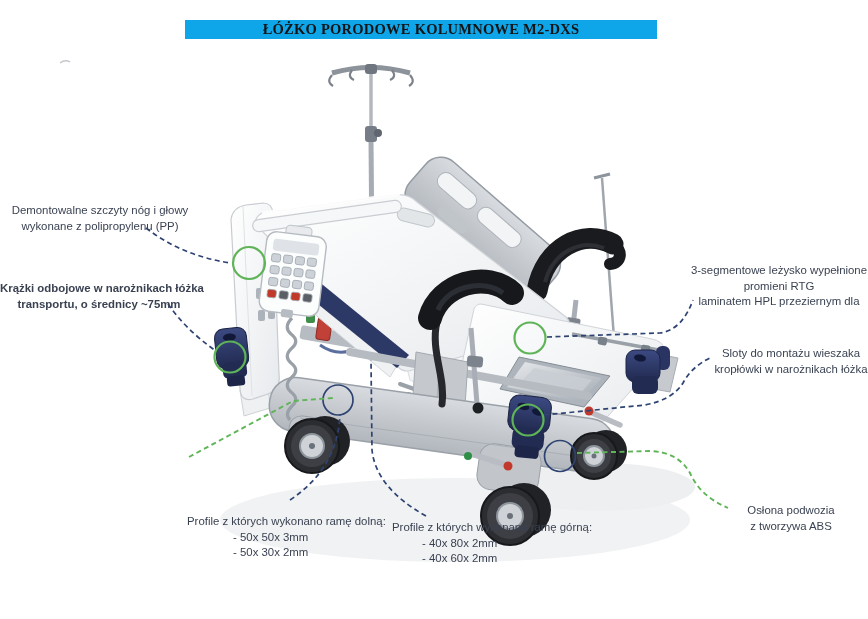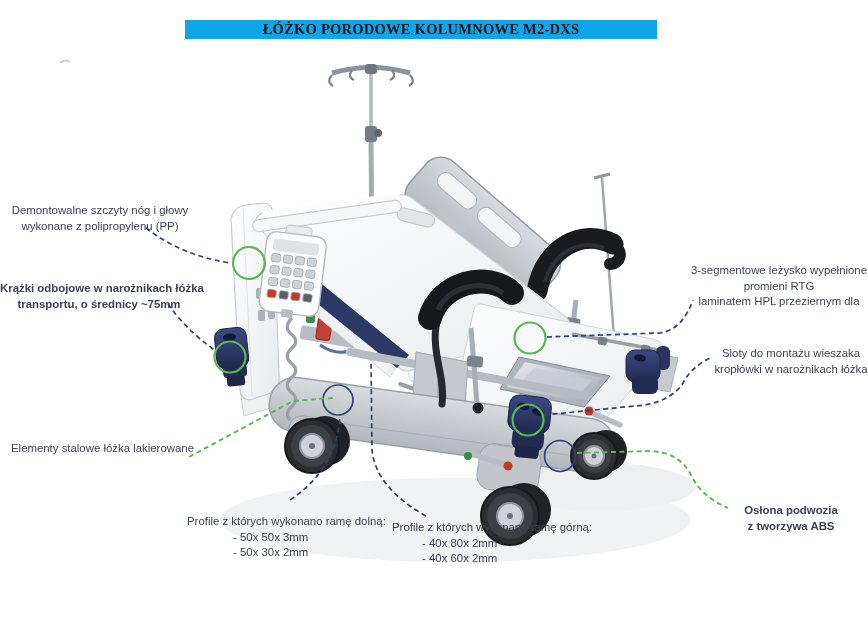--- a/index.html
+++ b/index.html
@@ -14,21 +14,21 @@
   .lbl.left-align{text-align:left;}
   .ind46{padding-left:46px;}
   .ind30{padding-left:30px;}
   #lbl-headboards{left:5px;top:190px;width:190px;margin-top:13px;}
   #lbl-bumpers{left:0px;top:281px;width:198px;font-weight:bold;}
   #lbl-steel{left:10px;top:441px;width:185px;}
   #lbl-lowframe{left:187px;top:514px;width:220px;}
   #lbl-upframe{left:392px;top:520px;width:220px;}
   #lbl-mattress{left:690px;top:263px;width:178px;}
   #lbl-ivslots{left:712px;top:346px;width:158px;}
-  #lbl-cover{left:726px;top:503px;width:130px;font-weight:bold;}
+  #lbl-cover{left:726px;top:503px;width:130px;}
   svg{position:absolute;left:0;top:0;}
 </style>
 </head>
 <body>
 
 <div id="stage">
 
   <div id="title-bar">ŁÓŻKO PORODOWE KOLUMNOWE M2-DXS</div>
 
   <svg width="868" height="619" viewBox="0 0 868 619">
@@ -270,21 +270,20 @@
     <div>Demontowalne szczyty nóg i głowy</div>
     <div>wykonane z polipropylenu (PP)</div>
   </div>
 
   <div class="lbl" id="lbl-bumpers">
     <div>Krążki odbojowe w narożnikach łóżka</div>
     <div>transportu, o średnicy ~75mm</div>
   </div>
 
   <div class="lbl" id="lbl-steel">
-    <div>Elementy stalowe łóżka lakierowane</div>
   </div>
 
   <div class="lbl left-align" id="lbl-lowframe">
     <div>Profile z których wykonano ramę dolną:</div>
     <div class="ind46">- 50x 50x 3mm</div>
     <div class="ind46">- 50x 30x 2mm</div>
   </div>
 
   <div class="lbl left-align" id="lbl-upframe">
     <div>Profile z których wykonano ramę górną:</div>

